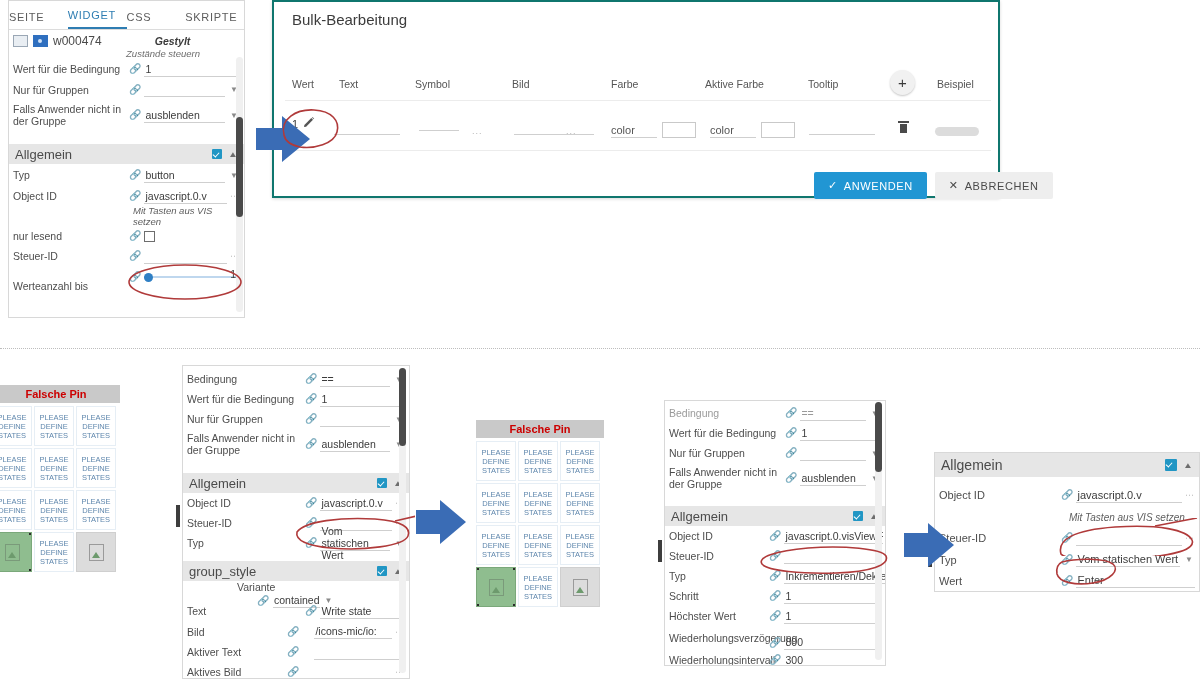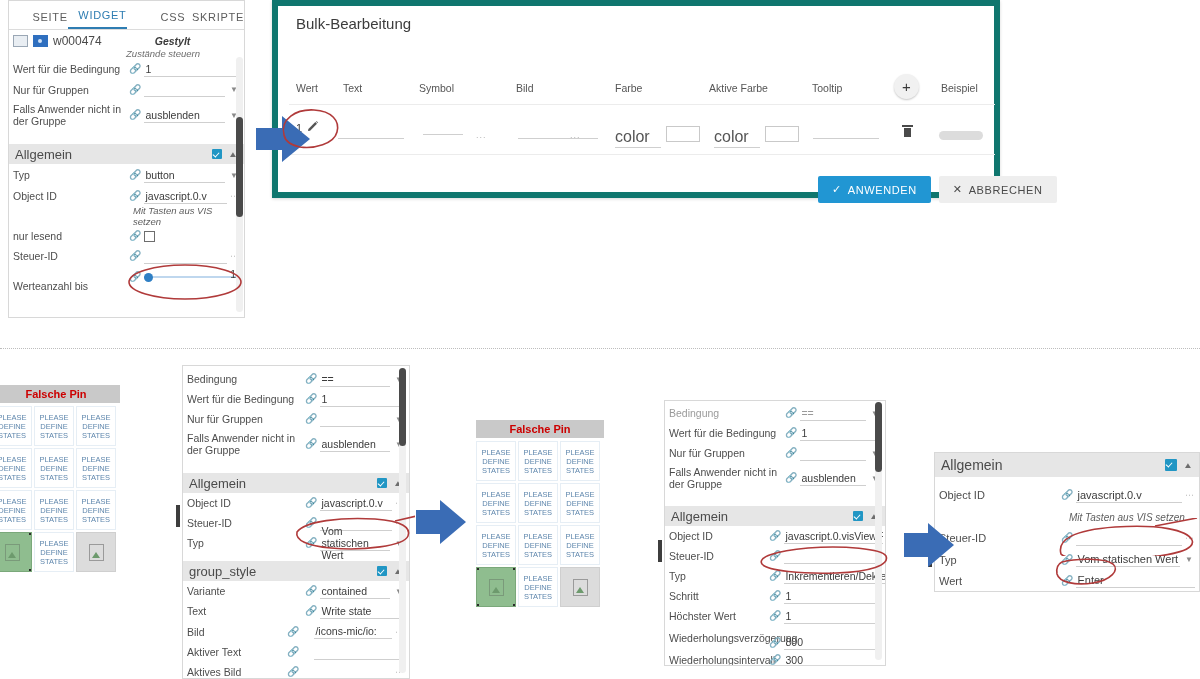--- a/index.html
+++ b/index.html
@@ -24,21 +24,21 @@
   }
   .tabs{
     display:flex;
     border-bottom:1px solid #dcdcdc;
     background:#fff;
     height:28px;
     align-items:flex-end;
   }
   .tab{
     flex:1;
-    text-align:right;
+    text-align:left;
     font-size:11px;
     letter-spacing:.7px;
     color:#5c5c5c;
     padding-bottom:6px;
     cursor:pointer;
   }
   .tab.active{color:#2e7db2;border-bottom:2px solid #2e7db2;}
 
   .wtitle{
     display:flex;align-items:center;gap:5px;
@@ -97,32 +97,32 @@
     text-align:center;padding:4px 0;background:#fff;
   }
 
   .scrollbar{position:absolute;width:7px;background:#f0f0f0;border-radius:4px;}
   .scrollbar .thumb{position:absolute;left:0;width:7px;border-radius:4px;background:#4a4a4a;}
 
   
   #bulk{
     position:absolute;
     background:#fff;
-    border:6px solid #0f766e;
+    border:2px solid #0f766e;
     box-shadow:0 1px 3px rgba(0,0,0,.16);
     box-sizing:border-box;
   }
   .bulk-title{font-size:15px;color:#3c3c3c;}
   .mdbtn{
     background:#2196d3;color:#fff;font-size:11.5px;letter-spacing:.7px;
     padding:8px 12px;display:inline-block;border-radius:2px;
   }
   .th{font-size:10.5px;color:#555;}
   .plc{height:1px;background:#cfcfcf;}
-  .colorword{font-size:16px;color:#555;border-bottom:1px solid #cfcfcf;padding-bottom:1px;}
+  .colorword{font-size:11px;color:#555;border-bottom:1px solid #cfcfcf;padding-bottom:1px;}
   .swatch{width:34px;height:16px;border:1px solid #c9c9c9;background:#fff;box-sizing:border-box;}
   .plusbtn{
     width:25px;height:25px;border-radius:50%;background:#f1f1f1;
     box-shadow:0 1px 2px rgba(0,0,0,.22);
     display:flex;align-items:center;justify-content:center;
     color:#3a3a3a;font-size:15px;line-height:15px;
   }
   .trash{width:7px;height:9px;background:#4a4a4a;position:relative;}
   .trash:before{content:"";position:absolute;top:-3px;left:-2px;width:11px;height:2px;background:#4a4a4a;}
   .sample{width:44px;height:9px;border-radius:5px;background:#dcdcdc;}
@@ -433,21 +433,21 @@
   <div style="height:8px"></div>
 
   <div class="section">
     <span>group_style</span>
     <span class="right">
         <span class="cbx"></span>
       <span class="chev">▲</span>
       </span>
   </div>
 
-  <div class="row" style="height:17px;">
+  <div class="row" style="height:17px;flex-direction:column;">
     <div class="lbl" style="width:118px;">Variante</div>
     <div class="val">
         <span class="link-ico">🔗</span>
       <span class="uline">contained</span>
       <span class="caret">▼</span>
       </div>
   </div>
   <div class="row" style="height:17px;">
     <div class="lbl" style="width:118px;">Text</div>
     <div class="val">

